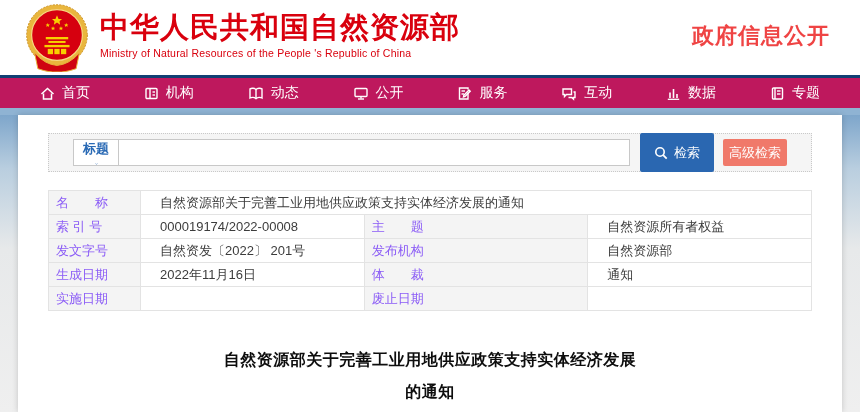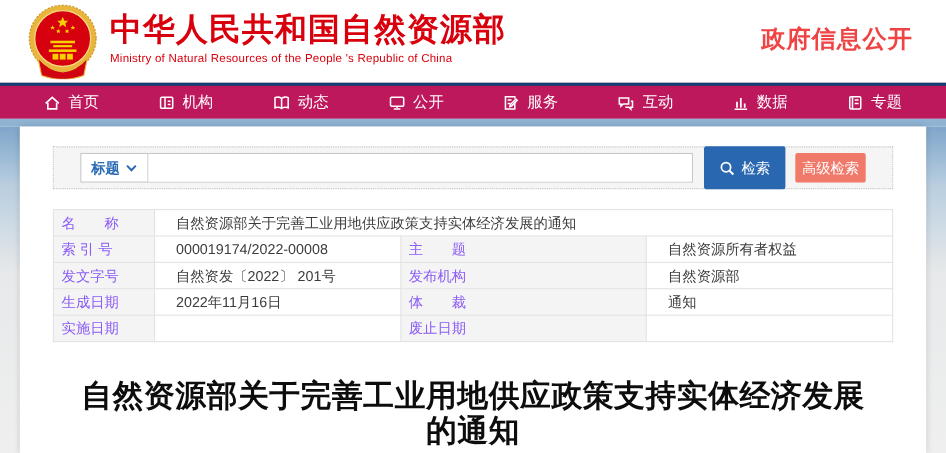--- a/index.html
+++ b/index.html
@@ -28,38 +28,38 @@
     background:linear-gradient(#7ea6cb 0%, #b9cedf 18%, #e7e9ea 45%, #efefef 100%); }
   .card { position:absolute; left:18px; top:0; width:824px; height:297px; background:#fff;
     box-shadow:0 0 6px rgba(0,0,0,0.18); padding:18px 30px 0 30px; }
 
   
   .search-bar { height:39px; background:#f5f5f5; border:1px dotted #c9c9c9;
     display:flex; align-items:center; padding:0 10px 0 24px; }
   .search-combo { display:flex; align-items:stretch; height:27px; background:#fff;
     border:1px solid #c8c8c8; width:557px; }
   .field-select { display:flex; align-items:center; gap:5px; padding:0 9px;
-    border-right:1px solid #c8c8c8; cursor:pointer; }
+    border-right:1px solid #c8c8c8; cursor:pointer;flex-direction:column; }
   .field-select span { font-size:13px; font-weight:bold; color:#2a6ab5; }
   .search-input { flex:1; border:none; outline:none; font-size:13px; padding:0 8px; min-width:0; }
   .btn-search { margin-left:10px; height:39px; width:74px; background:#2a67b1; color:#fff;
     border:none; border-radius:2px; font-size:13px; display:flex; align-items:center;
     justify-content:center; gap:6px; cursor:pointer; }
   .btn-adv { margin-left:9px; height:27px; width:64px; background:#f0796a; color:#fff;
     border:none; border-radius:2px; font-size:13px; cursor:pointer; }
 
   
   .info-table { width:764px; margin-top:18px; border-collapse:collapse; table-layout:fixed; }
   .info-table td { border:1px solid #e3e3e3; height:24px; font-size:13px; vertical-align:middle; }
   .info-table td.lbl { background:#f4f4f4; font-weight:normal; color:#8b5cf6; padding-left:7px; }
   .info-table td.val { background:#fff; color:#3c3c3c; padding-left:19px; }
   .col1 { width:92px; } .col2 { width:330px; } .col3 { width:88px; } .col4 { width:254px; }
 
   
-  .doc-title { margin-top:33px; text-align:center; font-size:28px; font-weight:bold;
+  .doc-title { margin-top:33px; text-align:center; font-size:16px; font-weight:bold;
     color:#0d0d0d; line-height:32px; letter-spacing:0.5px; }
 </style>
 </head>
 <body>
 
 <header class="site-header">
   <svg class="emblem" width="66" height="68" viewBox="0 0 100 103">
     <circle cx="50" cy="47" r="46" fill="#e9b63d"></circle>
     <circle cx="50" cy="47" r="46" fill="none" stroke="#c98f1e" stroke-width="1.5" stroke-dasharray="3 2"></circle>
     <circle cx="50" cy="47" r="38.5" fill="#d6000f"></circle>

